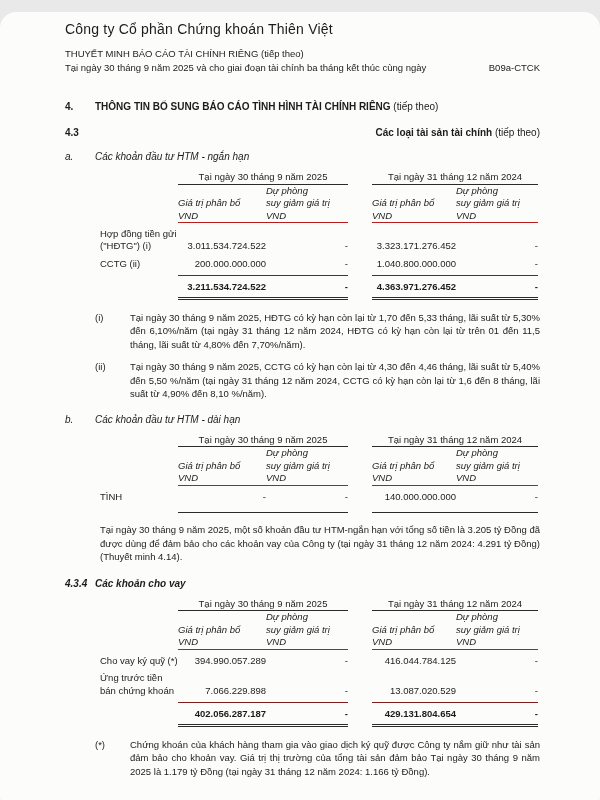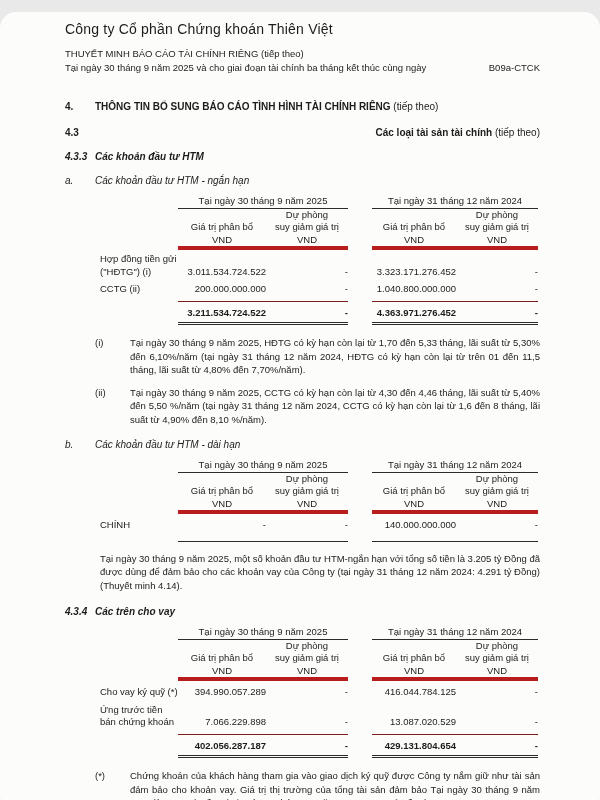--- a/index.html
+++ b/index.html
@@ -20,21 +20,21 @@
   .sec43{margin-top:15px;font-size:10px;font-weight:bold;justify-content:space-between;}
   .sec433{margin-top:13px;font-size:10px;font-weight:bold;font-style:italic;}
   .seca{margin-top:13px;font-size:10px;font-style:italic;}
   .suffix{font-weight:400;}
   
   table.fin{border-collapse:collapse;table-layout:fixed;margin:9px 0 0 35px;font-size:9.5px;}
   table.fin td{padding:0;vertical-align:bottom;line-height:12.5px;}
   col.c-label{width:78px;} col.c-1{width:88px;} col.c-2{width:82px;}
   col.c-gap{width:24px;} col.c-3{width:84px;} col.c-4{width:82px;}
   td.gh{text-align:center;border-bottom:1px solid #2b2b2b;padding-bottom:2px;}
-  td.sh{text-align:center;border-bottom:4px solid #b91c1c;padding-top:3px;padding-bottom:1px;}
+  td.sh{font-style:italic;text-align:left;border-bottom:1px solid #b91c1c;padding-top:3px;padding-bottom:1px;}
   td.num{text-align:right;}
   tr.r td{padding-top:5px;}
   tr.tot td{font-weight:bold;padding-top:5px;padding-bottom:3px;}
   tr.tot td.ln{border-top:1px solid #7f1d1d;border-bottom:3px double #2b2b2b;}
   tr.close td{height:9px;}
   tr.close td.ln{border-bottom:1px solid #2b2b2b;}
   tr.sp td{height:5px;}
   
   .note{display:flex;margin:9px 0 0 30px;font-size:9.5px;line-height:13.5px;}
   .note .mk{flex:0 0 35px;}
@@ -61,24 +61,20 @@
   <div class="hrow sec4">
     <span class="hnum">4.</span>
     <span><span>THÔNG TIN BỔ SUNG BÁO CÁO TÌNH HÌNH TÀI CHÍNH RIÊNG</span><span class="suffix"> (tiếp theo)</span></span>
   </div>
 
   <div class="hrow sec43">
     <span class="hnum">4.3</span>
     <span><span>Các loại tài sản tài chính</span><span class="suffix"> (tiếp theo)</span></span>
   </div>
 
-  <div class="hrow sec433">
-    <span class="hnum">4.3.3</span>
-    <span>Các khoản đầu tư HTM</span>
-  </div>
 
   <div class="hrow seca">
     <span class="hnum">a.</span>
     <span>Các khoản đầu tư HTM - ngắn hạn</span>
   </div>
 
   <table class="fin">
     <colgroup>
         <col class="c-label">
         <col class="c-1">
@@ -169,21 +165,21 @@
     </tr>
     <tr>
       <td></td>
       <td class="sh"><span>Giá trị phân bổ</span><br><span>VND</span></td>
       <td class="sh"><span>Dự phòng</span><br><span>suy giảm giá trị</span><br><span>VND</span></td>
       <td></td>
       <td class="sh"><span>Giá trị phân bổ</span><br><span>VND</span></td>
       <td class="sh"><span>Dự phòng</span><br><span>suy giảm giá trị</span><br><span>VND</span></td>
     </tr>
     <tr class="r">
-      <td>CHÍNH</td>
+      <td>TÌNH</td>
       <td class="num">-</td>
       <td class="num">-</td>
       <td></td>
       <td class="num">140.000.000.000</td>
       <td class="num">-</td>
     </tr>
     <tr class="close">
       <td></td>
           <td class="ln"></td>
           <td class="ln"></td>
@@ -191,21 +187,21 @@
           <td class="ln"></td>
           <td class="ln"></td>
     </tr>
   </tbody>
     </table>
 
   <p class="para">Tại ngày 30 tháng 9 năm 2025, một số khoản đầu tư HTM-ngắn hạn với tổng số tiền là 3.205 tỷ Đồng đã được dùng để đảm bảo cho các khoản vay của Công ty (tại ngày 31 tháng 12 năm 2024: 4.291 tỷ Đồng) (Thuyết minh 4.14).</p>
 
   <div class="hrow sec434">
     <span class="hnum">4.3.4</span>
-    <span>Các trên cho vay</span>
+    <span>Các khoản cho vay</span>
   </div>
 
   <table class="fin">
     <colgroup>
         <col class="c-label">
         <col class="c-1">
         <col class="c-2">
         <col class="c-gap">
         <col class="c-3">
         <col class="c-4">

